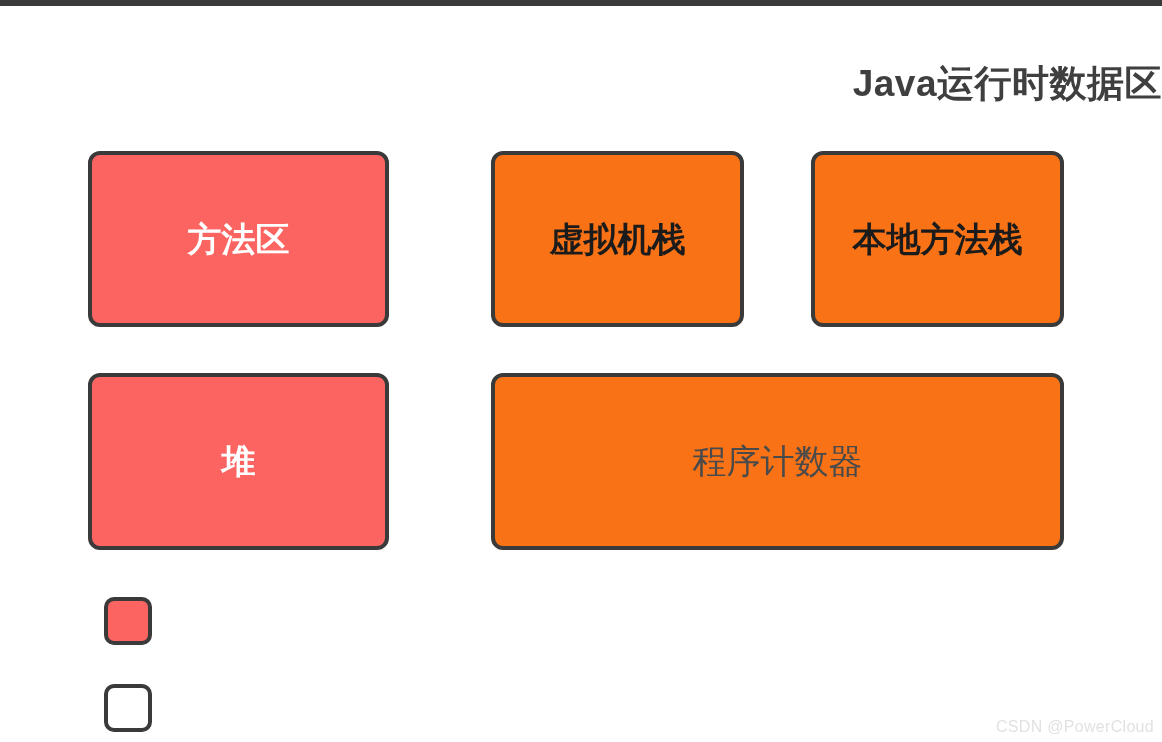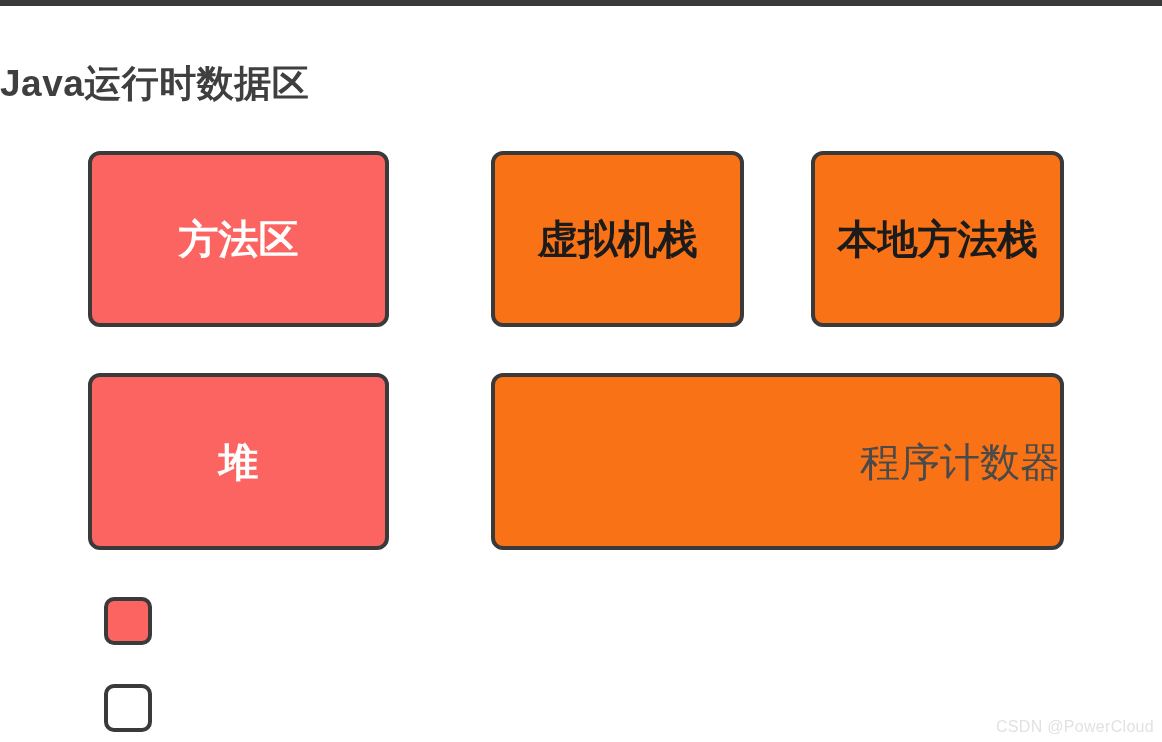--- a/index.html
+++ b/index.html
@@ -33,41 +33,41 @@
     width: 1162px;
     height: 742px;
   }
 
   
   .diagram-title {
     position: absolute;
     left: 0;
     top: 62px;
     width: 1162px;
-    text-align: left;
+    text-align: right;
     font-size: 37px;
     font-weight: bold;
     color: #3f3f3f;
     letter-spacing: 0.5px;
     line-height: 1.2;
   }
 
   
   .mem-box {
     position: absolute;
     box-sizing: border-box;
     border: 4px solid #3a3a3a;
     border-radius: 12px;
     display: flex;
     align-items: center;
     justify-content: center;
     text-align: center;
   }
   .mem-box .box-label {
-    font-size: 40px;
+    font-size: 34px;
     line-height: 1.2;
   }
   .mem-box.shared {
     background: #fb6461;
   }
   .mem-box.shared .box-label {
     color: #ffffff;
     font-weight: bold;
   }
   .mem-box.private {
@@ -82,21 +82,21 @@
     font-weight: normal;
   }
 
   
   .box-method-area { left: 88px;  top: 151px; width: 301px; height: 176px; }
   .box-vm-stack    { left: 491px; top: 151px; width: 253px; height: 176px; }
   .box-native-stack{ left: 811px; top: 151px; width: 253px; height: 176px; }
 
   
   .box-heap    { left: 88px;  top: 373px; width: 301px; height: 177px; }
-  .box-pc      { left: 491px; top: 373px; width: 573px; height: 177px; justify-content: flex-end; }
+  .box-pc      { left: 491px; top: 373px; width: 573px; height: 177px; }
 
   
   .legend {
     position: absolute;
     left: 104px;
     top: 596px;
     width: 700px;
   }
   .legend-row {
     display: flex;

